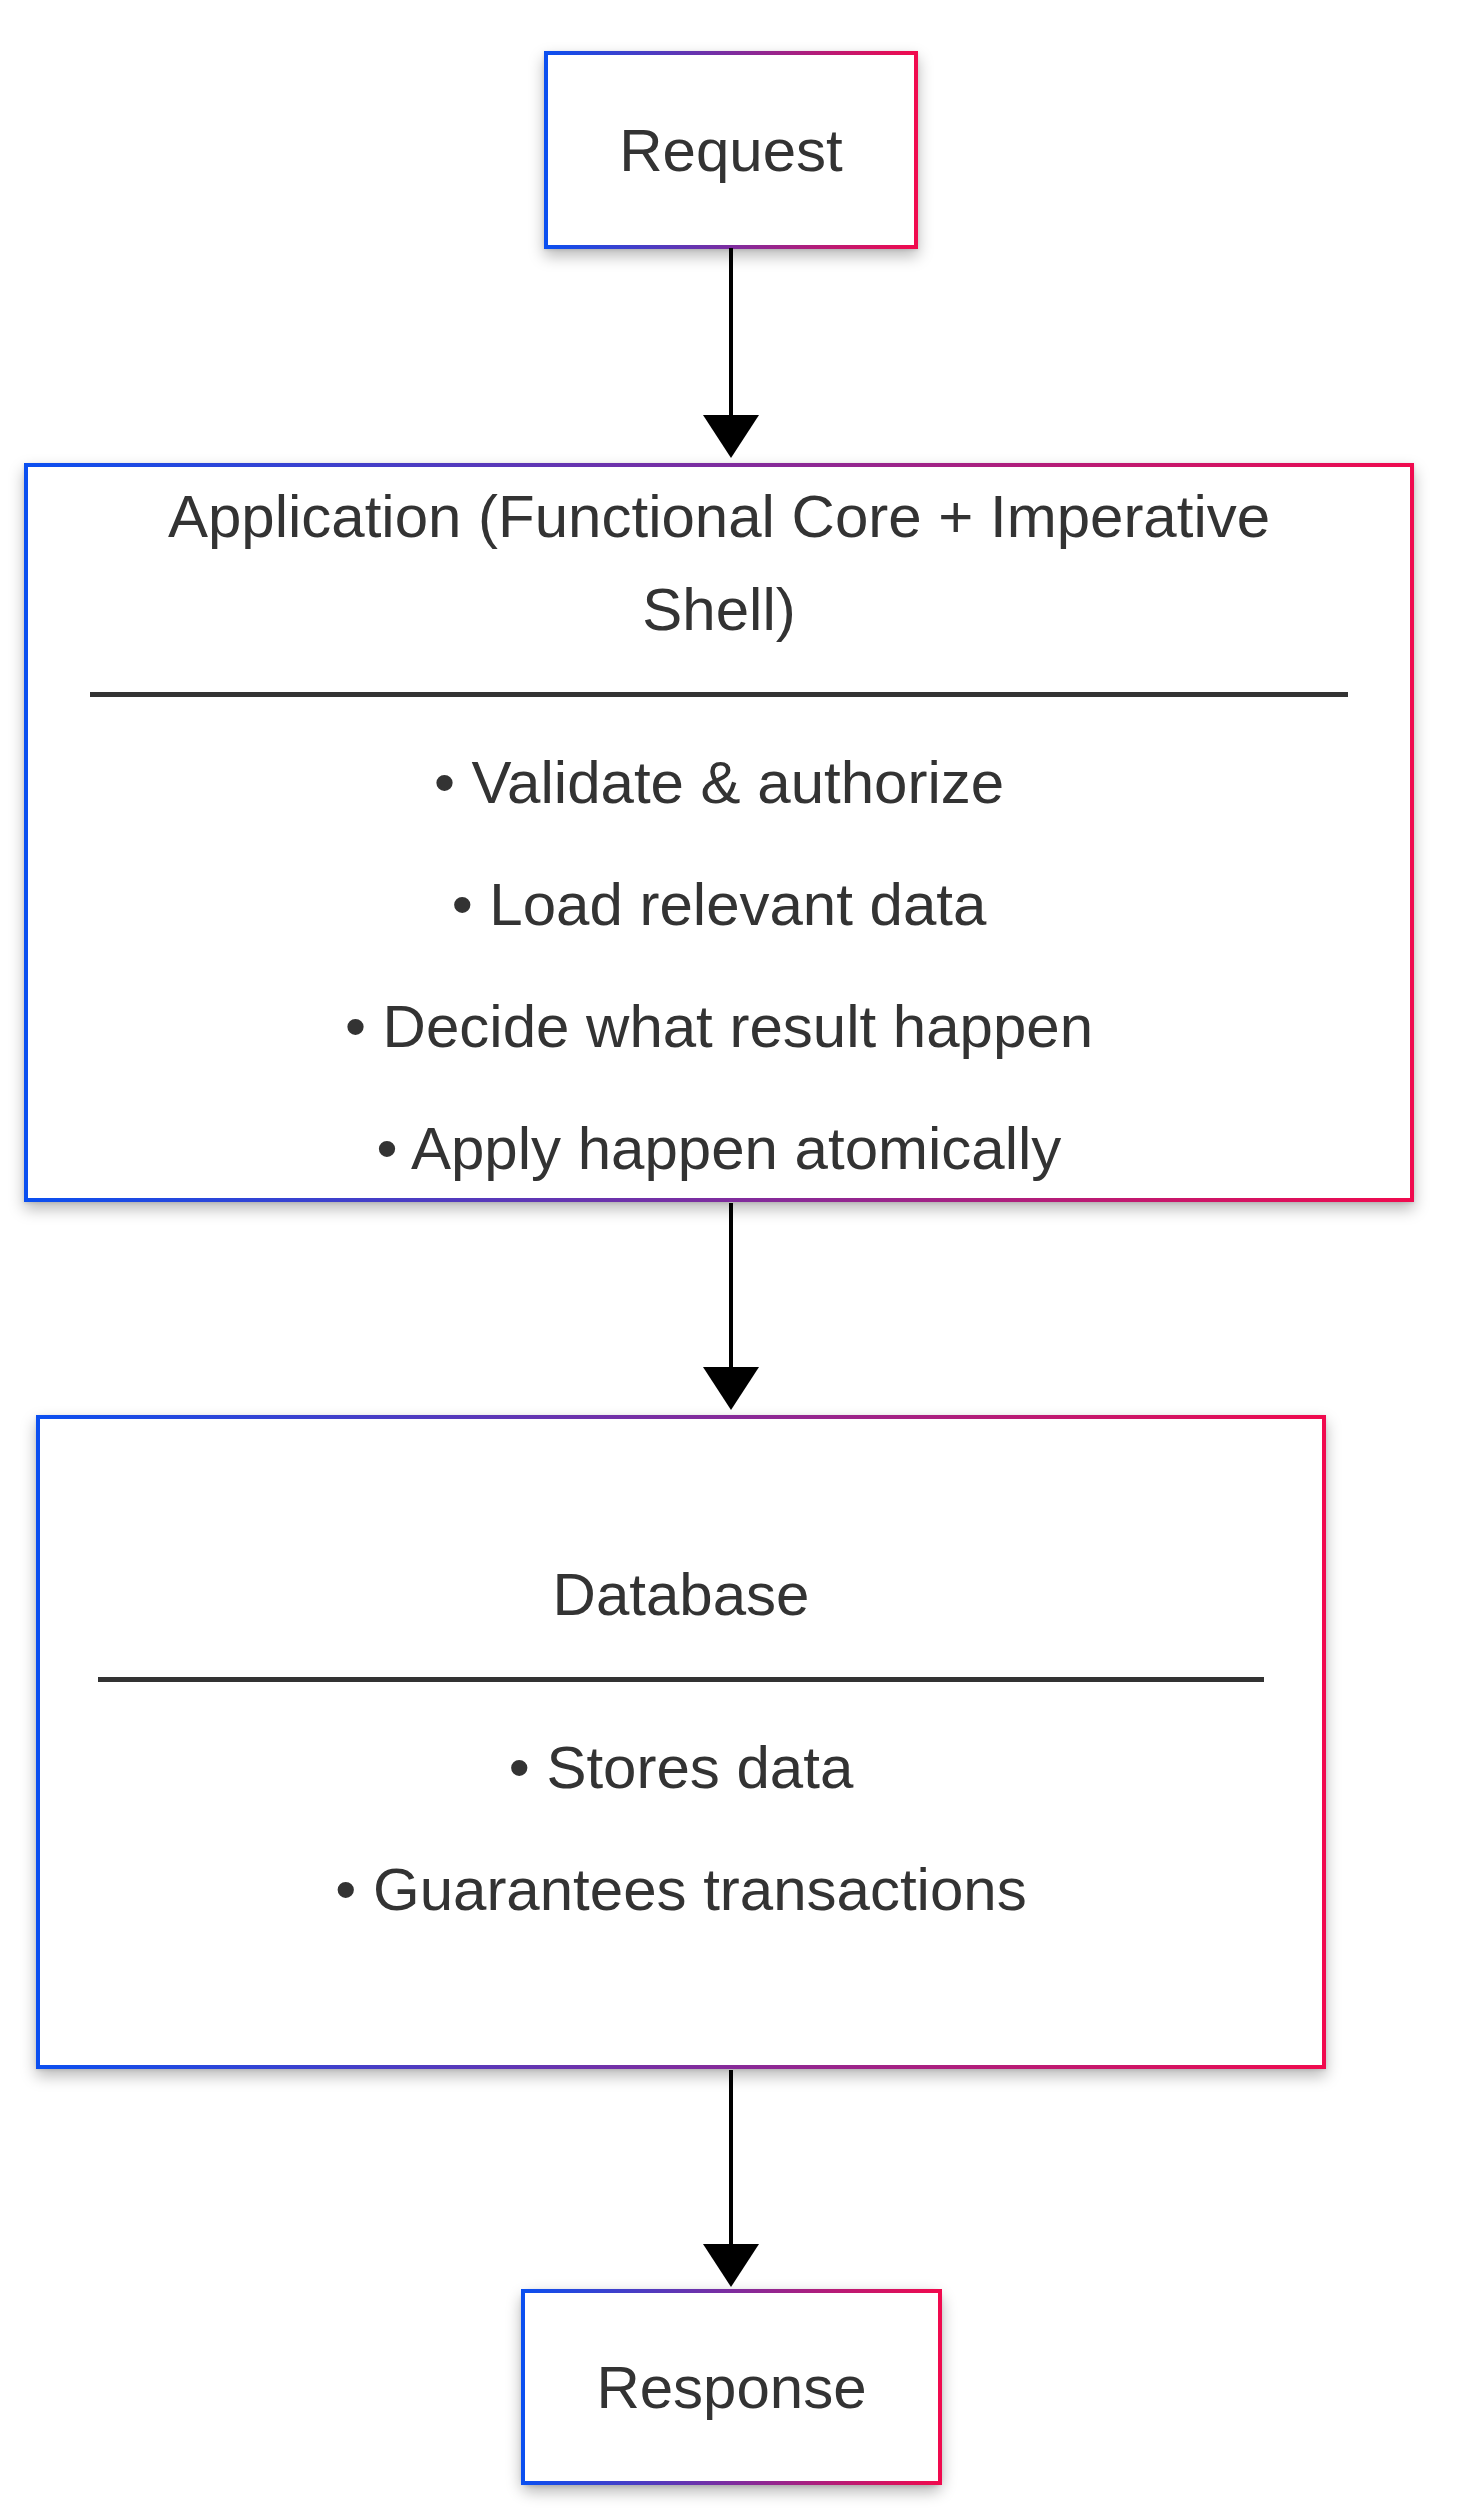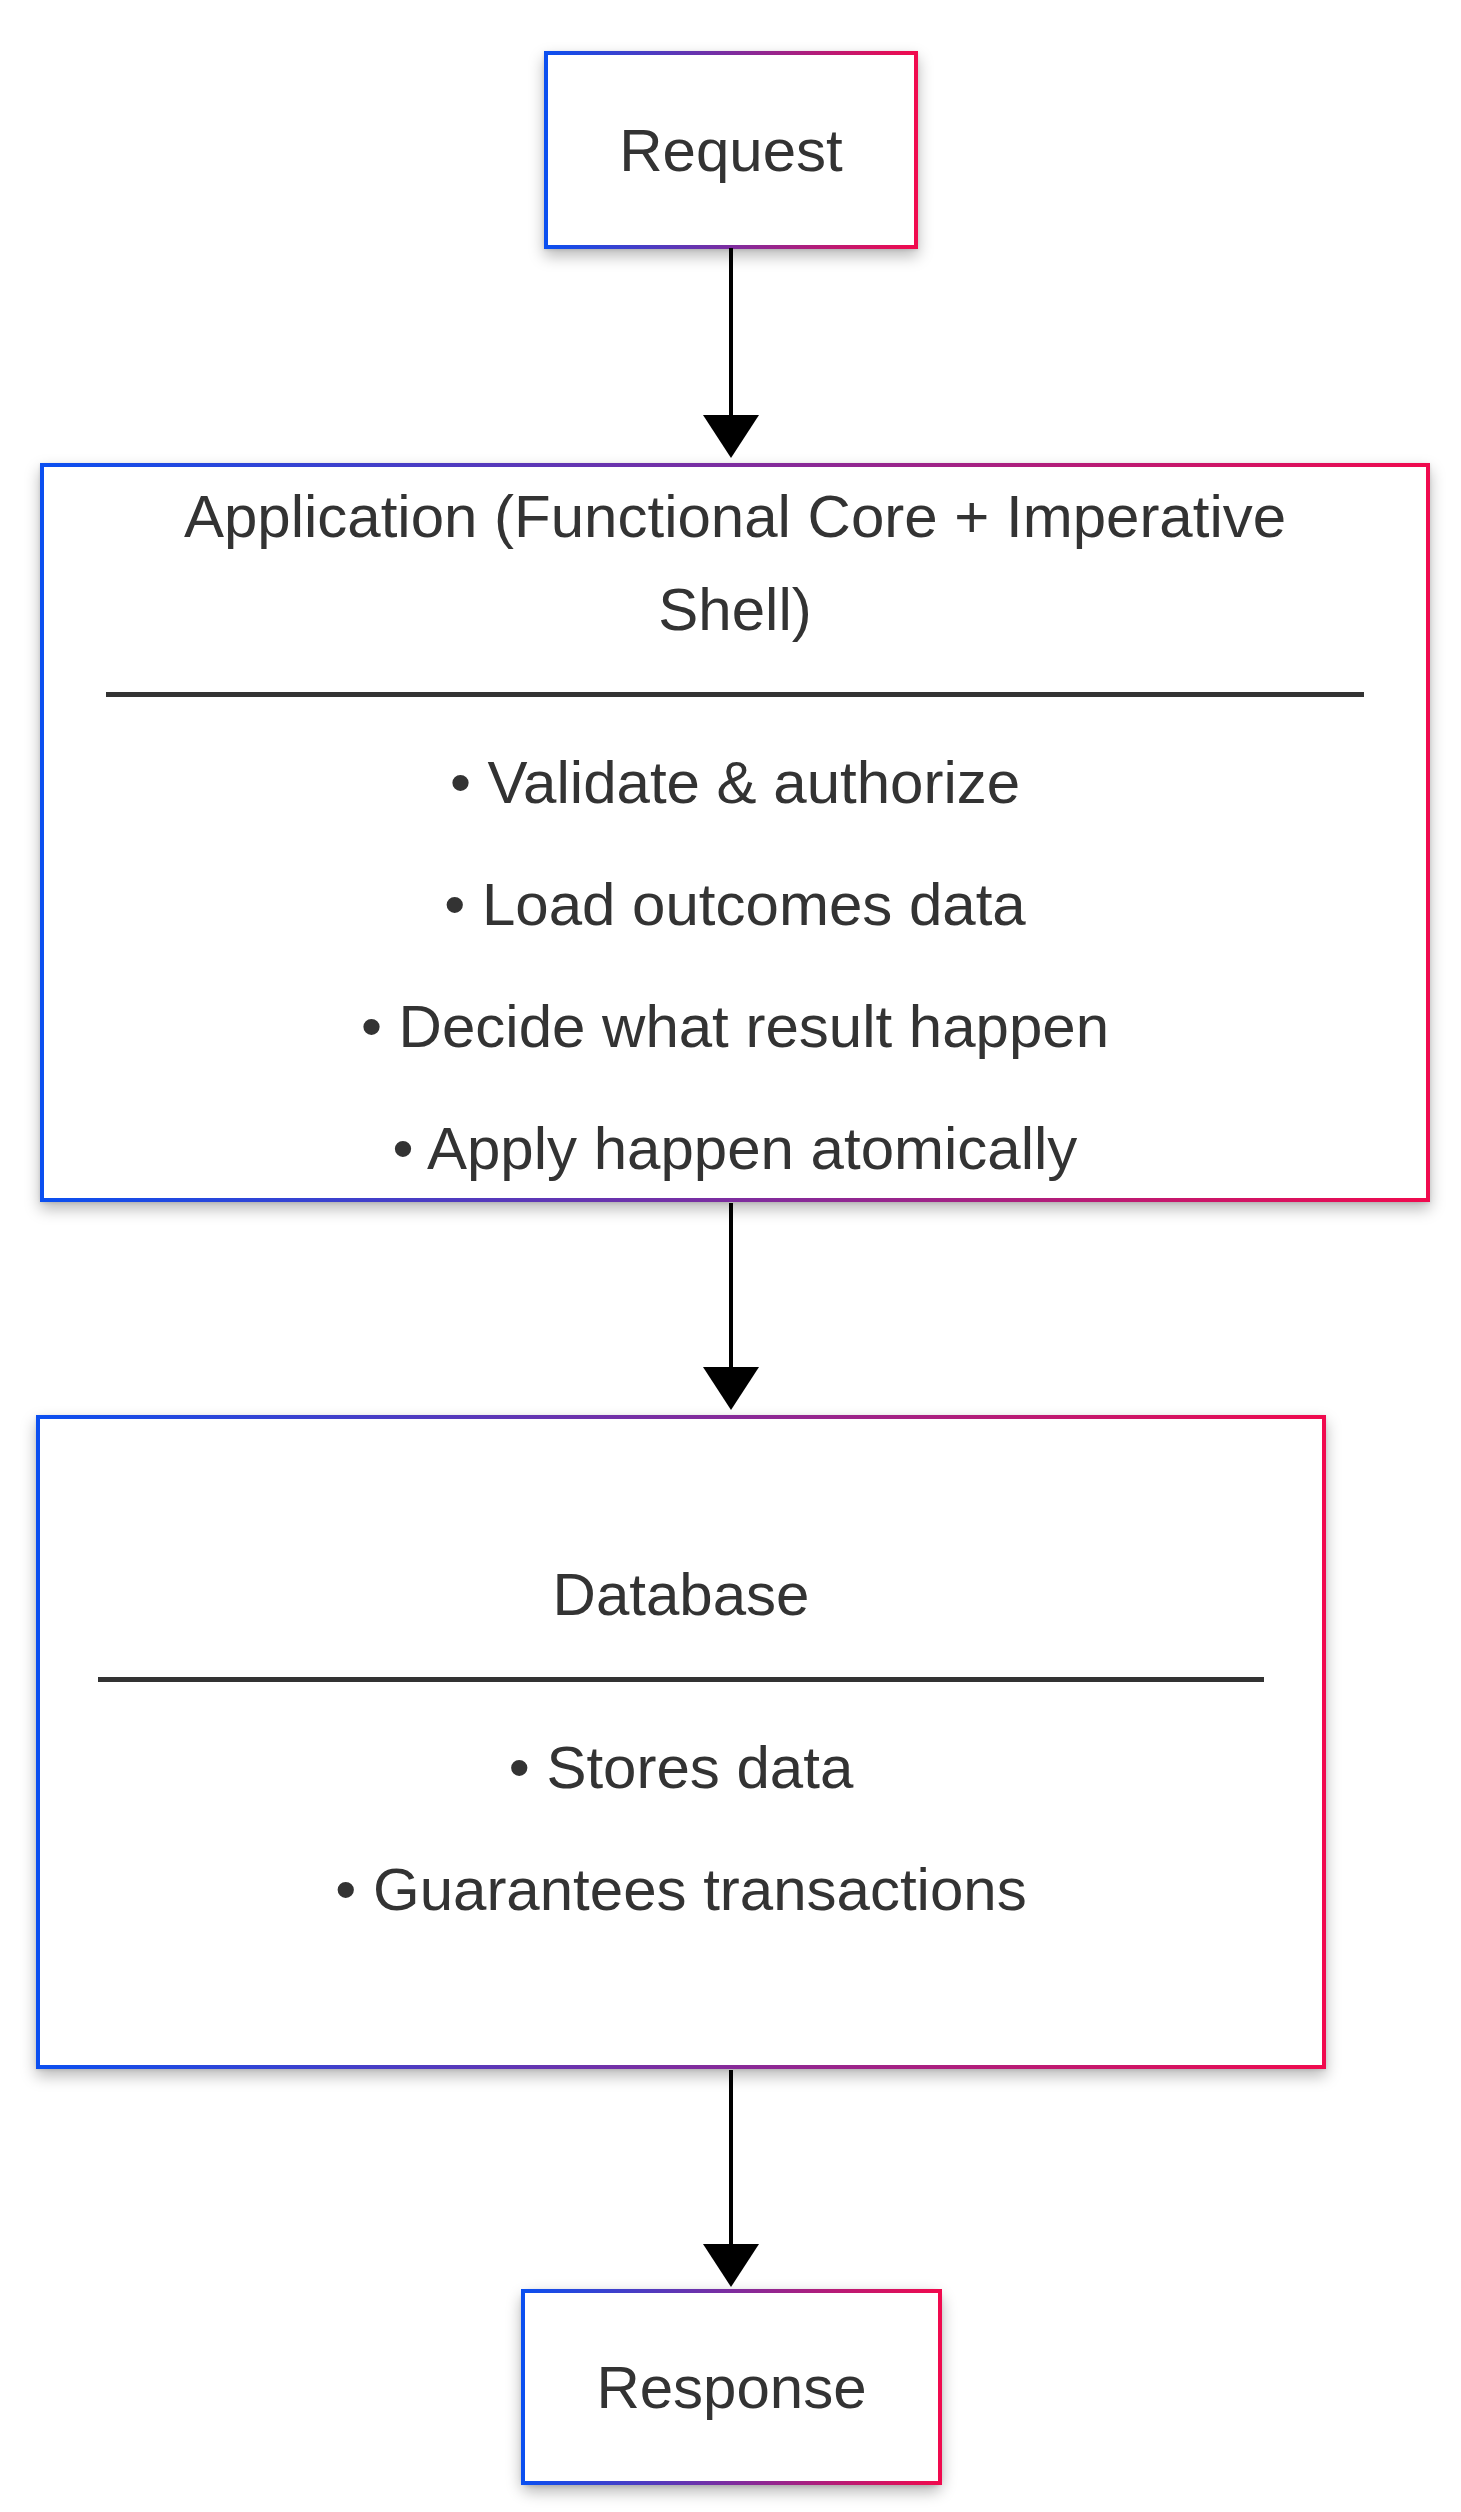--- a/index.html
+++ b/index.html
@@ -29,21 +29,21 @@
     display: flex;
     flex-direction: column;
     align-items: center;
     justify-content: center;
     text-align: center;
     font-size: 60px;
     line-height: 1.55;
   }
 
   #node-request   { left: 544px; top: 33px;   width: 374px;  height: 198px; }
-  #node-application { left: 40px;  top: 445px;  width: 1390px; height: 739px; }
+  #node-application { left: 24px;  top: 445px;  width: 1390px; height: 739px; }
   #node-database  { left: 36px;  top: 1397px; width: 1290px; height: 654px; }
   #node-response  { left: 521px; top: 2271px; width: 421px;  height: 196px; border-radius: 9px; }
 
   .node-title {
     max-width: 1165px;
   }
   .divider {
     width: 91%;
     height: 5.9px;
     background: var(--divider, #333333);
@@ -93,21 +93,21 @@
   <div class="arrow" id="arrow-1">
     <div class="shaft"></div>
     <div class="head"></div>
   </div>
 
   <div class="node" id="node-application">
     <div class="node-title">Application (Functional Core + Imperative Shell)</div>
     <div class="divider"></div>
     <div class="node-list">
       <div>• Validate &amp; authorize</div>
-      <div>• Load outcomes data</div>
+      <div>• Load relevant data</div>
       <div>• Decide what result happen</div>
       <div>• Apply happen atomically</div>
     </div>
   </div>
 
   <div class="arrow" id="arrow-2">
     <div class="shaft"></div>
     <div class="head"></div>
   </div>
 

